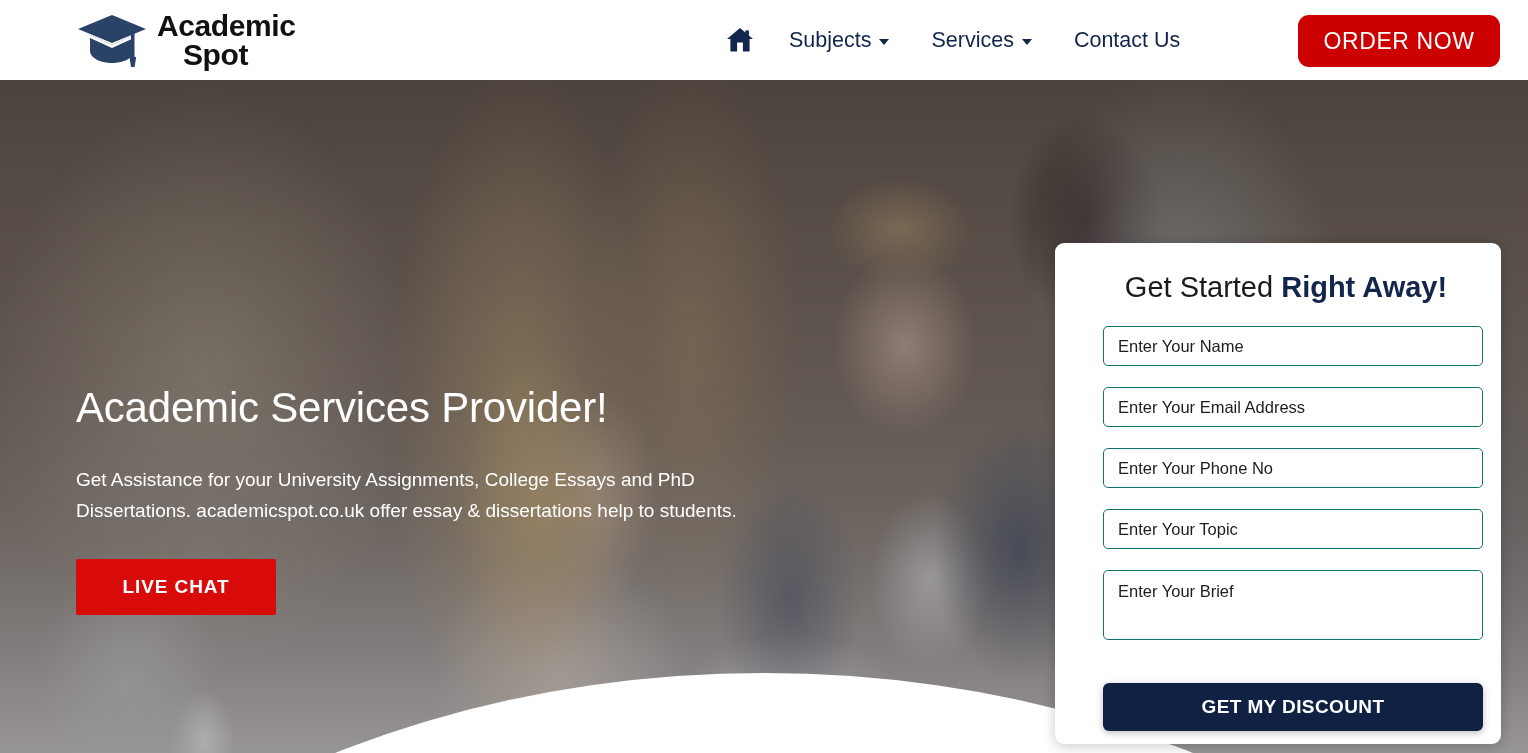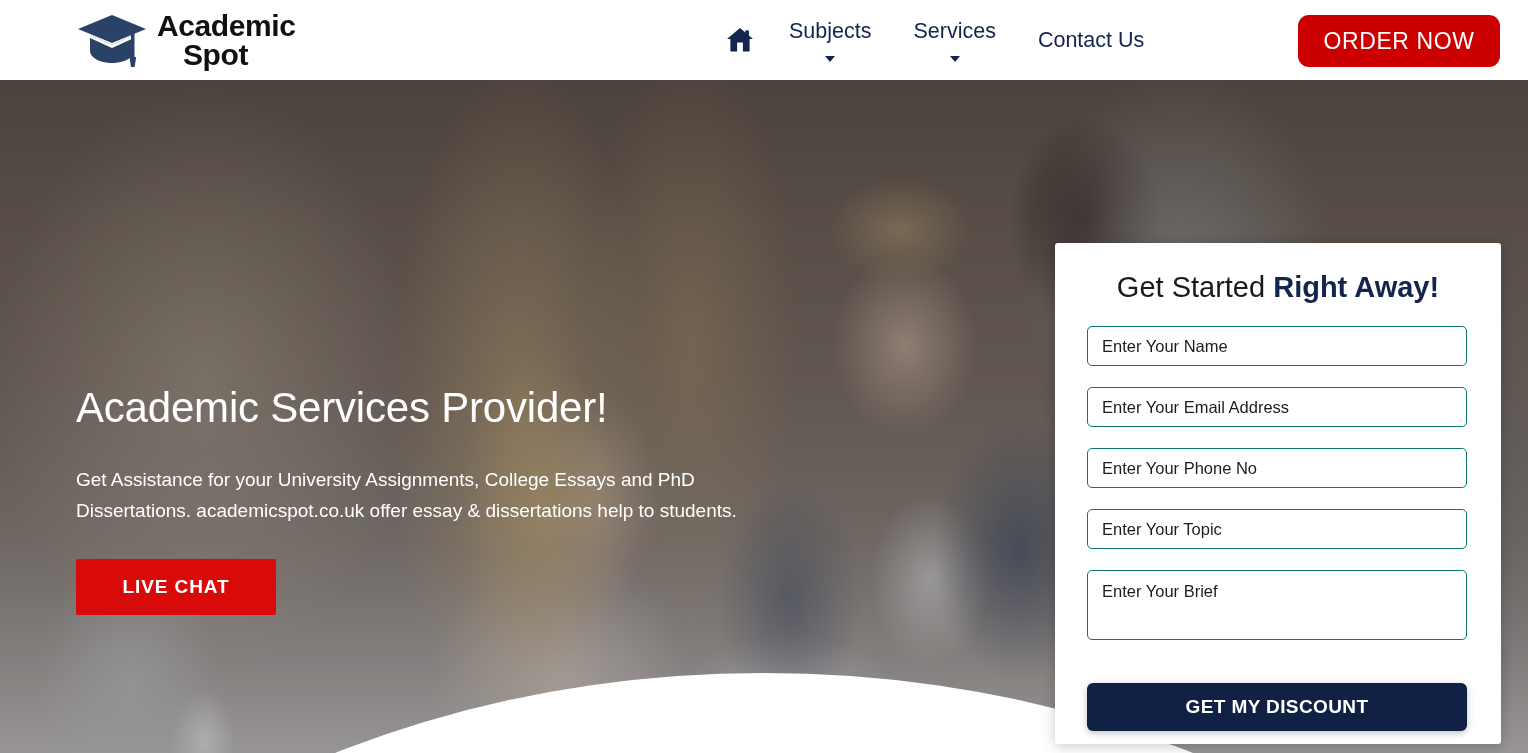--- a/index.html
+++ b/index.html
@@ -53,21 +53,20 @@
   }
   .nav-item {
     color: #13254c;
     font-size: 21.5px;
     padding: 0 21px;
     display: flex;
     align-items: center;
     gap: 8px;
     cursor: pointer;
     white-space: nowrap;
-    flex-direction: column;
   }
   .nav-item.home-item { padding: 0 14px 0 0; }
   .home-icon { display: block; width: 28px; height: 26px; }
   .caret {
     width: 0; height: 0;
     border-left: 5.5px solid transparent;
     border-right: 5.5px solid transparent;
     border-top: 6.5px solid #13254c;
     margin-top: 4px;
   }
@@ -187,24 +186,24 @@
   }
 
   
   .lead-card {
     position: absolute;
     left: 1055px;
     top: 163px;
     width: 446px;
     height: 501px;
     background: #ffffff;
-    border-radius: 3px;
+    border-radius: 9px;
     box-shadow: 0 2px 14px rgba(0,0,0,0.22);
     z-index: 20;
-    padding: 28px 32px 0 32px;
+    padding: 28px 32px 0 48px;
   }
   .card-title {
     text-align: center;
     font-size: 29px;
     color: #1a1a1a;
     font-weight: normal;
     margin-bottom: 22px;
     white-space: nowrap;
   }
   .card-title b { color: #13254c; font-weight: bold; }

